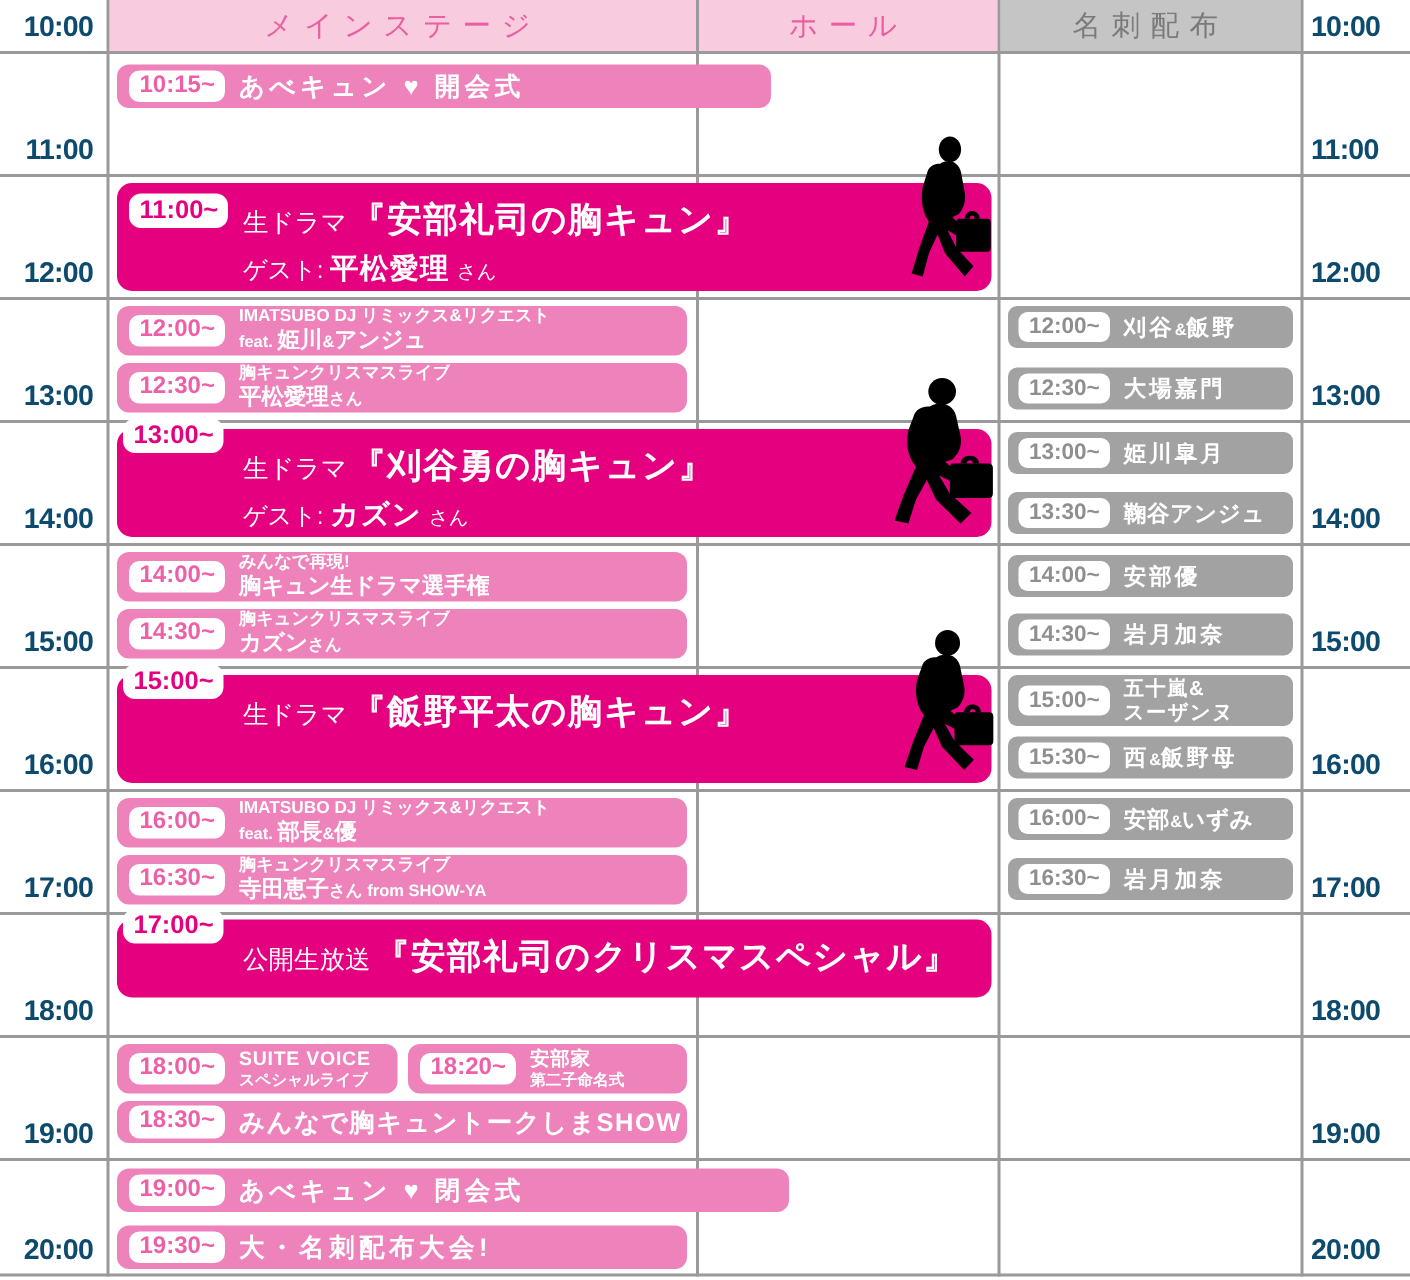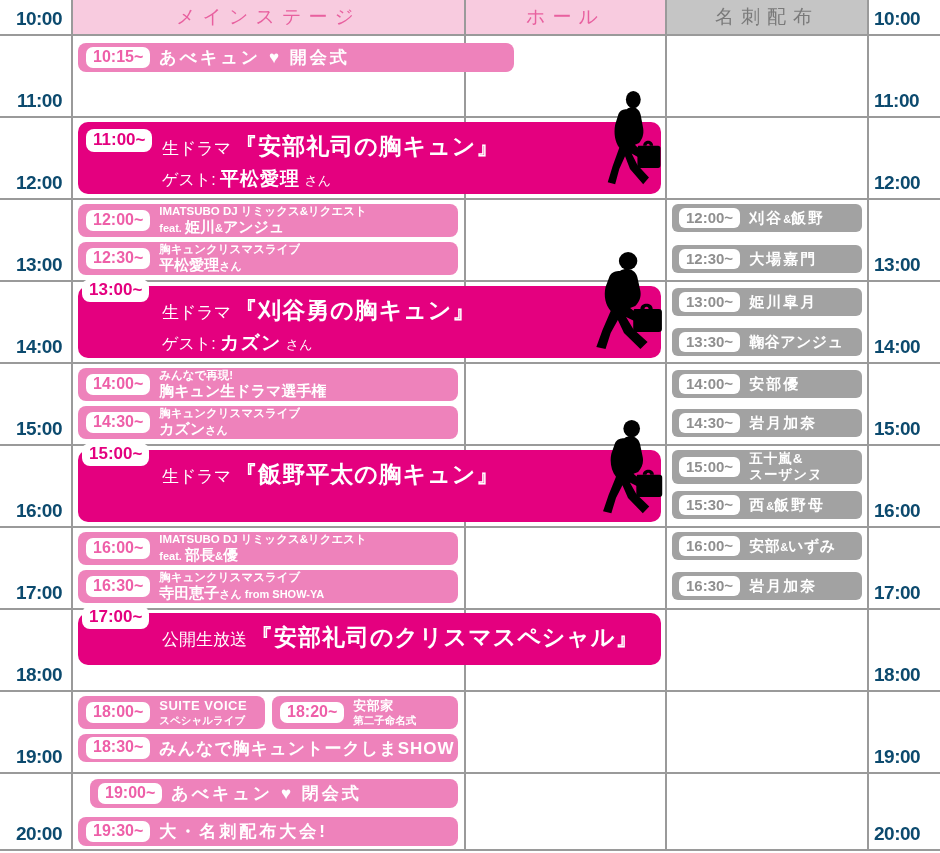--- a/index.html
+++ b/index.html
@@ -232,21 +232,21 @@
       <div class="l1">安部家</div>
       <div class="l2">第二子命名式</div>
     </div>
   </div>
 
   <div class="bar" style="left:78px;top:734px;width:380px;height:28px;">
     <span class="badge">18:30~</span>
     <span class="stitle" style="letter-spacing:1px;">みんなで胸キュントークしまSHOW</span>
   </div>
 
-  <div class="bar" style="left:90px;top:779px;width:368px;height:29px;">
+  <div class="bar" style="left:78px;top:779px;width:448px;height:29px;">
     <span class="badge">19:00~</span>
     <span class="stitle">あべキュン ♥ 閉会式</span>
   </div>
 
   <div class="bar" style="left:78px;top:817px;width:380px;height:29px;">
     <span class="badge">19:30~</span>
     <span class="stitle">大・名刺配布大会!</span>
   </div>
 
   <div class="gbar" style="left:672px;top:204px;width:190px;height:28px;">

